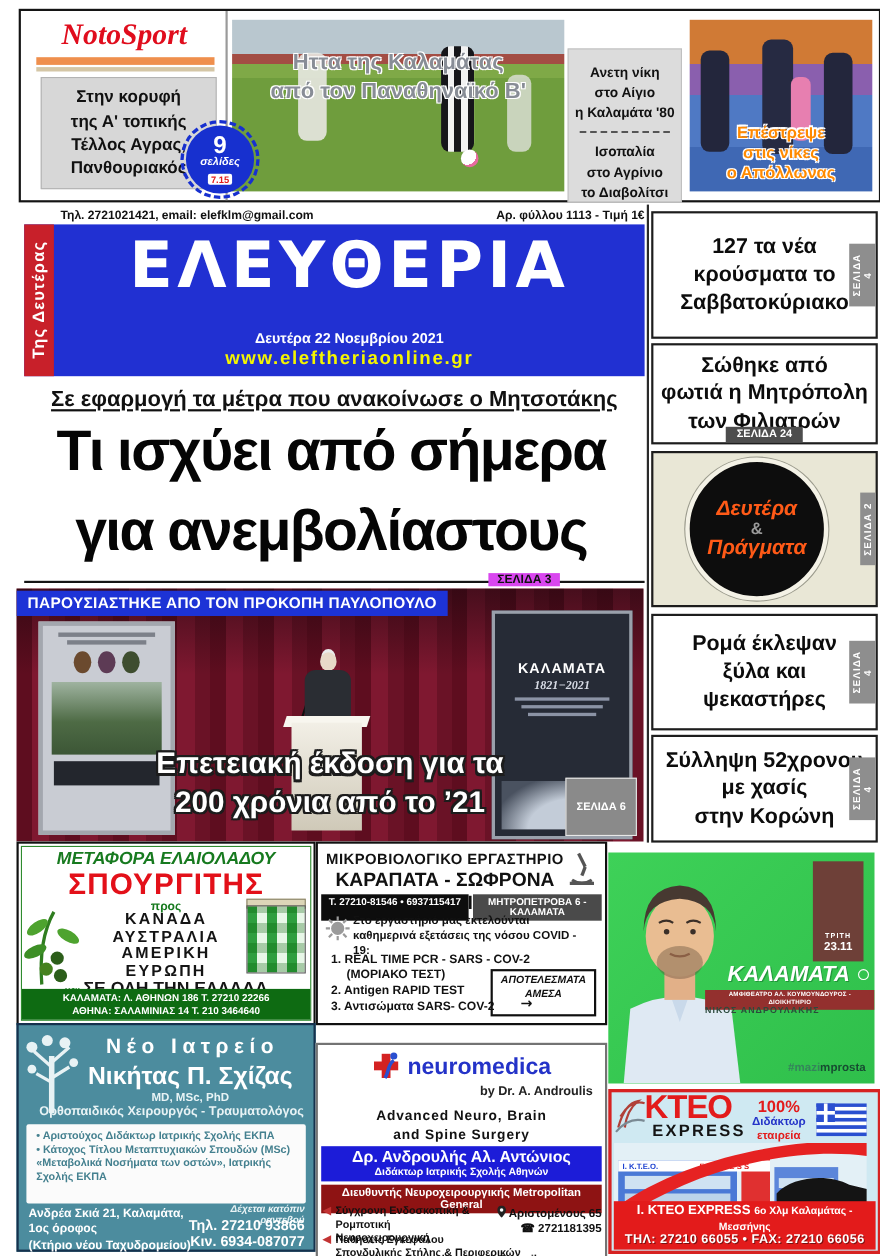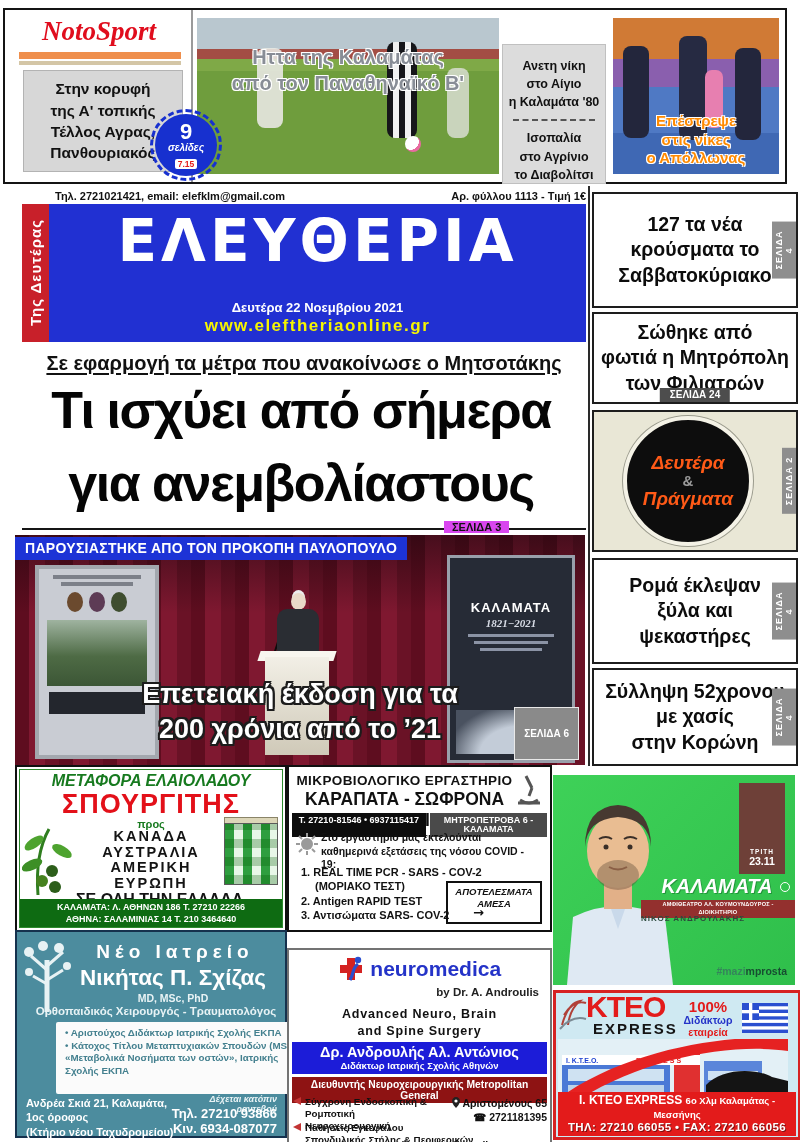--- a/index.html
+++ b/index.html
@@ -3,21 +3,21 @@
 <meta charset="utf-8">
 <style>
   html,body{margin:0;padding:0;background:#ffffff;}
   #page{position:relative;width:800px;height:1142px;background:#fff;
         font-family:"Liberation Sans",sans-serif;color:#111;overflow:hidden;}
   .abs{position:absolute;}
   .ml{white-space:pre-line;}
   .ctr{text-align:center;}
 
   
-  .sports{left:3px;top:8px;width:780px;height:172px;border:2px solid #141414;background:#fff;}
+  .sports{left:17px;top:8px;width:780px;height:172px;border:2px solid #141414;background:#fff;}
   .noto-logo{left:8px;top:6px;width:172px;font:italic 800 27px "Liberation Serif",serif;color:#e00d1d;text-align:center;}
   .noto-rule1{left:14px;top:42px;width:162px;height:7px;background:#ef8f4d;}
   .noto-rule2{left:14px;top:51px;width:162px;height:4px;background:#d4c6a6;}
   .noto-teaser{left:18px;top:60px;width:158px;height:100px;background:#d7d7d7;border:1px solid #b3b3b3;
                font:700 15.5px/1.38 "Liberation Sans",sans-serif;display:flex;align-items:center;justify-content:center;}
   .noto-badge{left:150px;top:104px;width:62px;height:62px;background:#1730cf;border-radius:50%;
               outline:3px dashed #1730cf;outline-offset:2px;color:#fff;text-align:center;z-index:5;}
   .noto-badge .bn{font:800 22px/22px "Liberation Sans",sans-serif;margin-top:7px;}
   .noto-badge .bw{font:italic 700 10px/10px "Liberation Sans",sans-serif;}
   .noto-badge .bp{display:inline-block;background:#fff;color:#e31b1b;font:800 8.5px/10px "Liberation Sans",sans-serif;
@@ -163,21 +163,21 @@
   .an-hash b{color:#174d31;font-weight:800;}
   .an-photo{position:absolute;left:2px;bottom:0;}
 
   
   .sc{left:15px;top:930px;width:268px;height:204px;background:#4c8c9e;border:2px solid #15314d;}
   .sc-head{left:56px;top:9px;width:204px;text-align:center;color:#fff;font:800 19px "Liberation Sans",sans-serif;letter-spacing:5px;}
   .sc-name{left:50px;top:33px;width:212px;text-align:center;color:#fff;font:800 22.5px "Liberation Sans",sans-serif;}
   .sc-deg{left:50px;top:60px;width:212px;text-align:center;color:#e8f3f5;font:700 10.5px "Liberation Sans",sans-serif;}
   .sc-spec{left:16px;top:73px;width:246px;text-align:center;color:#e8f3f5;font:600 11.5px "Liberation Sans",sans-serif;}
   .sc-box{left:7px;top:90px;width:236px;height:62px;background:#fbfbfb;border-radius:2px;padding:5px 9px;
-          color:#44808f;font:600 9.8px/1.3 "Liberation Sans",sans-serif;margin-left:32px;}
+          color:#44808f;font:600 9.8px/1.3 "Liberation Sans",sans-serif;}
   .sc-addr{left:9px;top:164px;width:150px;color:#fff;font:700 11px/1.3 "Liberation Sans",sans-serif;}
   .sc-note{left:150px;top:162px;width:110px;text-align:right;color:#e8f3f5;font:italic 600 9px "Liberation Sans",sans-serif;}
   .sc-ph{left:140px;top:174px;width:120px;text-align:right;color:#fff;font:800 13px "Liberation Sans",sans-serif;}
   .sc-mob{left:140px;top:189px;width:120px;text-align:right;color:#fff;font:800 13px "Liberation Sans",sans-serif;}
 
   
   .nm{left:287px;top:948px;width:261px;height:204px;background:#fff;border:2px solid #737373;}
   .nm-logo{left:0;right:0;top:6px;text-align:center;}
   .nm-logo .n1{font:800 21px "Liberation Sans",sans-serif;color:#2433c8;}
   .nm-logo .n2{font:600 21px "Liberation Sans",sans-serif;color:#2433c8;}

